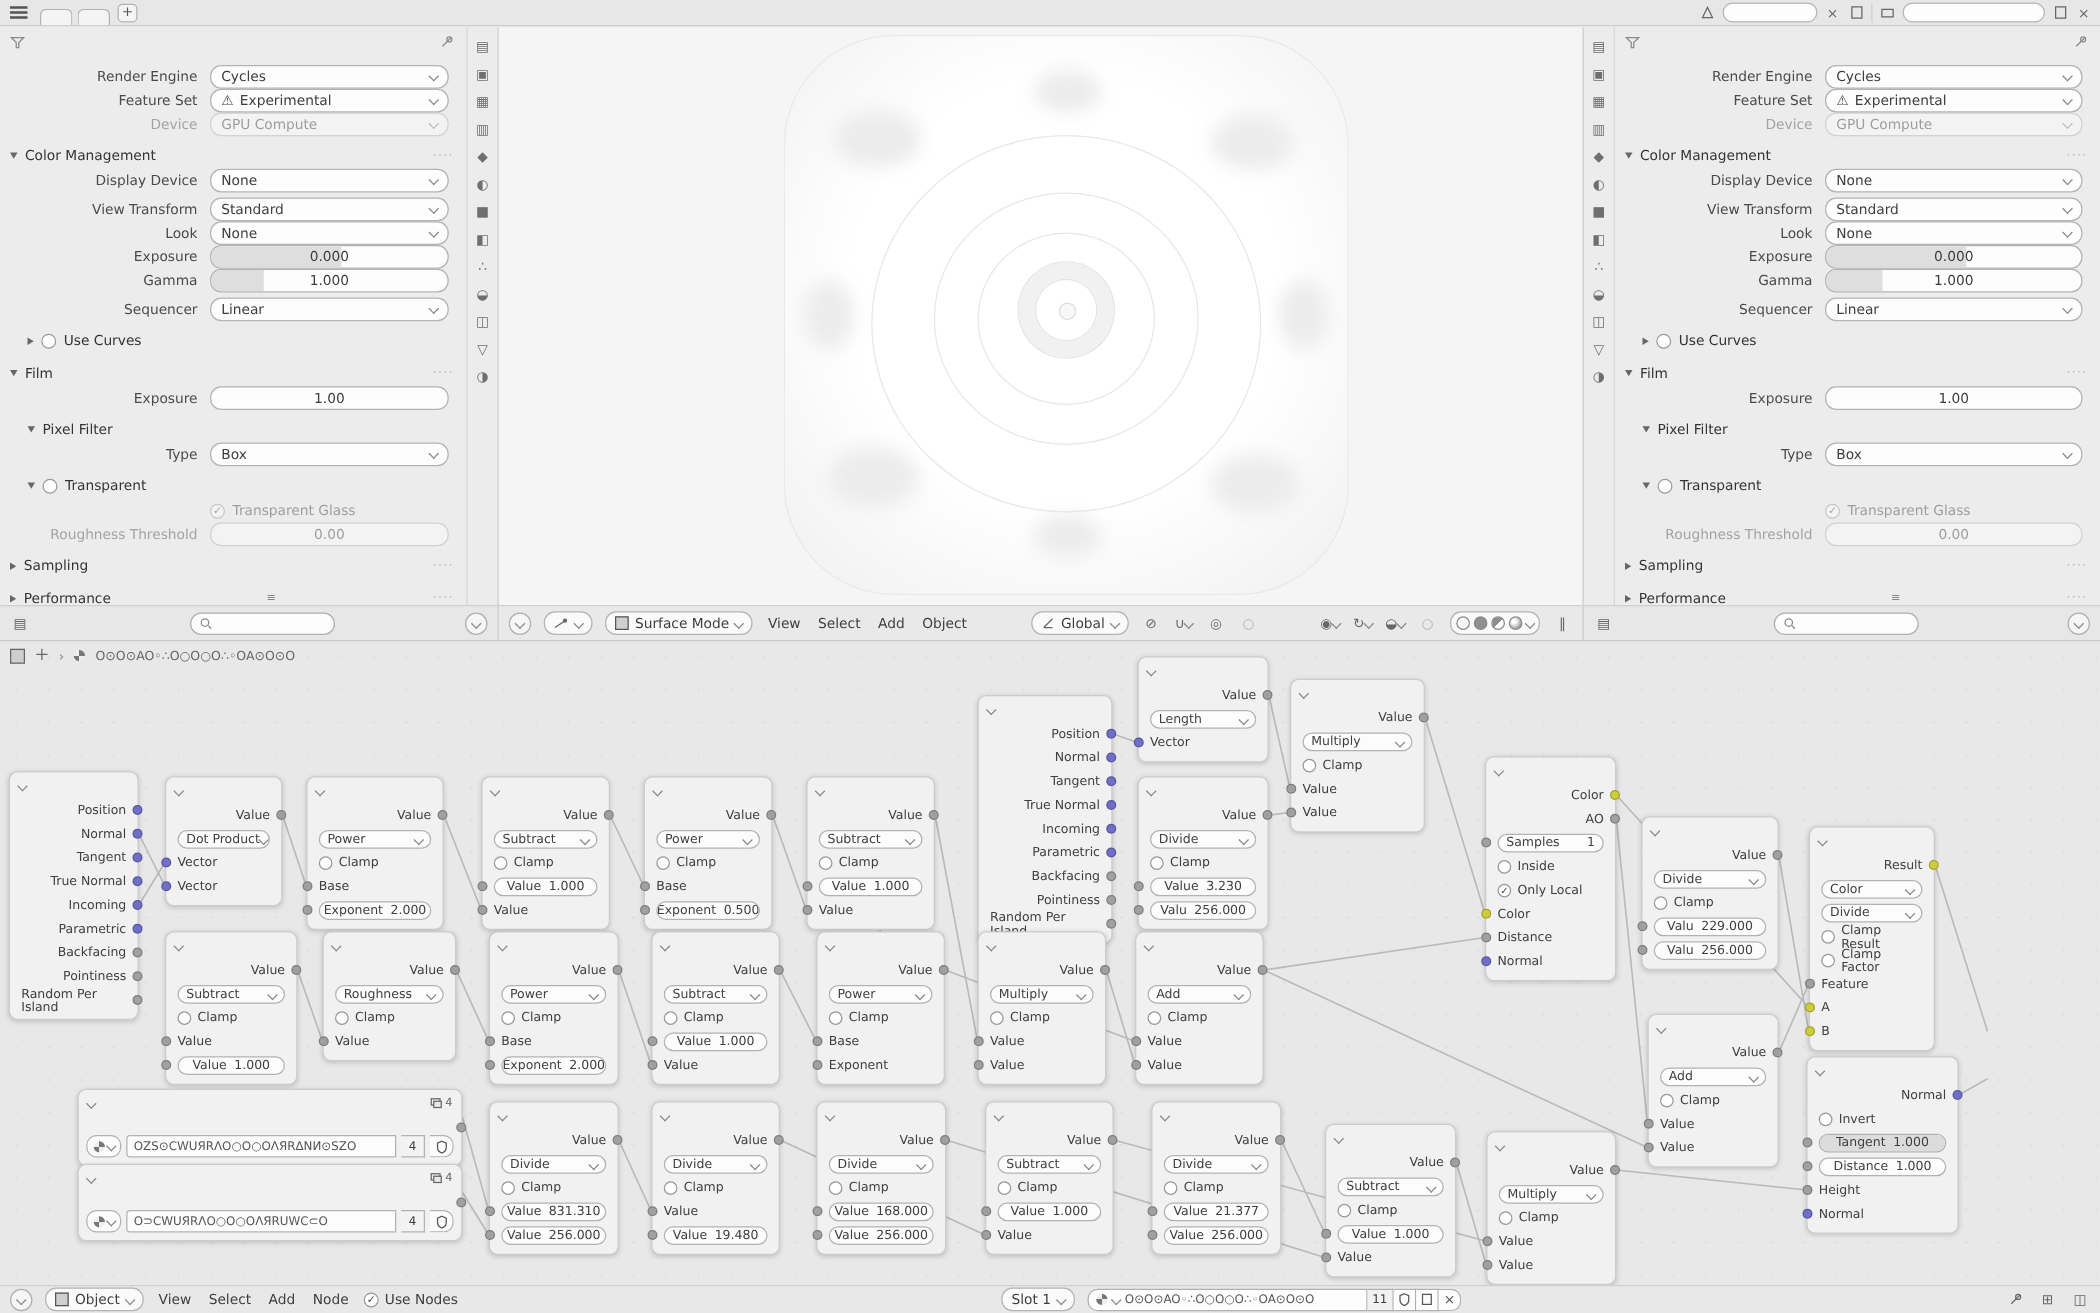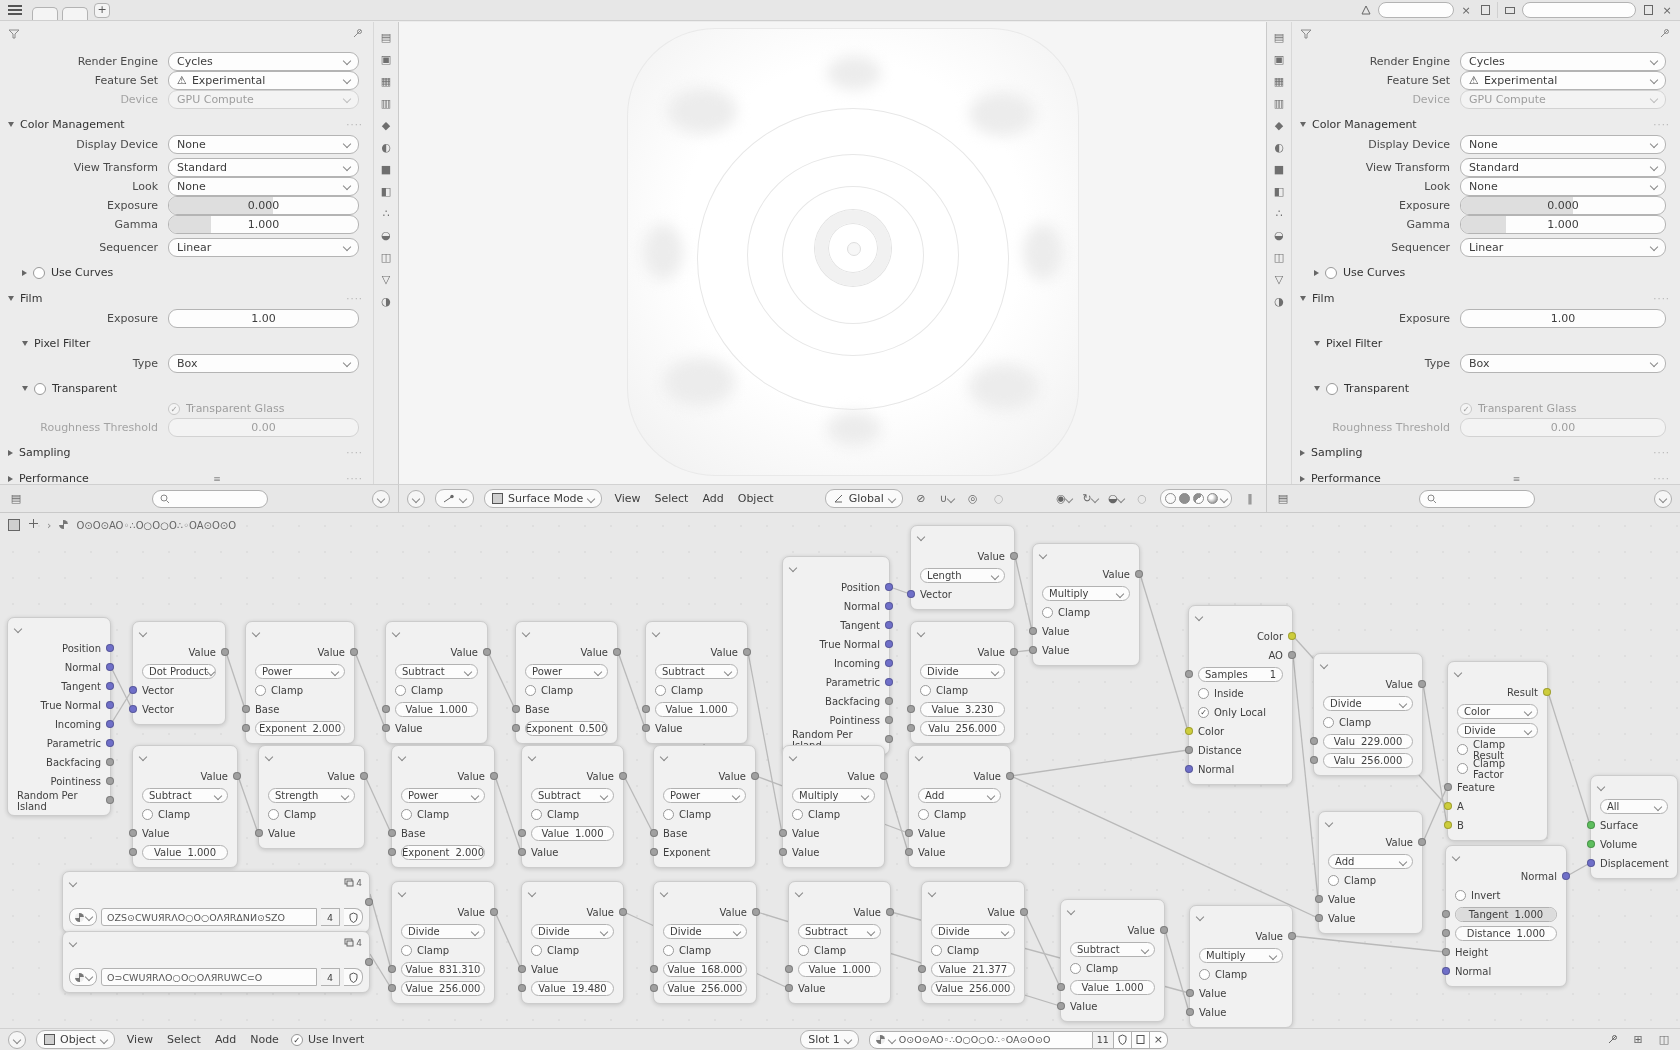--- a/index.html
+++ b/index.html
@@ -1024,44 +1024,20 @@
         <div class="nrow">
           <span class="sockdot l" style="background: rgb(205, 205, 60);"></span>
           <span>A</span>
         </div>
         <div class="nrow">
           <span class="sockdot l" style="background: rgb(205, 205, 60);"></span>
           <span>B</span>
         </div>
         <div style="height: 5px;"></div>
       </div>
-      <div class="node" style="left: 1590px; top: 262px; width: 88px;">
-        <div class="nhead">
-          <span class="cv"></span>
-        </div>
-        <div class="nrow">
-          <span class="npill">
-            <span>All</span>
-            <span class="cv"></span>
-          </span>
-        </div>
-        <div class="nrow">
-          <span class="sockdot l" style="background: rgb(93, 190, 93);"></span>
-          <span>Surface</span>
-        </div>
-        <div class="nrow">
-          <span class="sockdot l" style="background: rgb(93, 190, 93);"></span>
-          <span>Volume</span>
-        </div>
-        <div class="nrow">
-          <span class="sockdot l" style="background: rgb(111, 111, 200);"></span>
-          <span>Displacement</span>
-        </div>
-        <div style="height: 5px;"></div>
-      </div>
       <div class="node" style="left: 132px; top: 232px; width: 106px;">
         <div class="nhead">
           <span class="cv"></span>
         </div>
         <div class="nrow rout">
           <span>Value</span>
           <span class="sockdot r" style="background: rgb(160, 160, 160);"></span>
         </div>
         <div class="nrow">
           <span class="npill">
@@ -1089,21 +1065,21 @@
       <div class="node" style="left: 258px; top: 232px; width: 107px;">
         <div class="nhead">
           <span class="cv"></span>
         </div>
         <div class="nrow rout">
           <span>Value</span>
           <span class="sockdot r" style="background: rgb(160, 160, 160);"></span>
         </div>
         <div class="nrow">
           <span class="npill">
-            <span>Strength</span>
+            <span>Roughness</span>
             <span class="cv"></span>
           </span>
         </div>
         <div class="nrow">
           <span class="nccb"></span>
           <span>Clamp</span>
         </div>
         <div class="nrow">
           <span class="sockdot l" style="background: rgb(160, 160, 160);"></span>
           <span>Value</span>
@@ -1621,21 +1597,21 @@
       <span style="width:9px;height:9px;border:1px solid #555;background:#cfcfcf;display:inline-block"></span>
       <span>Object</span>
         <span class="cv"></span>
     </span>
     <span class="menu">View</span>
     <span class="menu">Select</span>
     <span class="menu">Add</span>
     <span class="menu">Node</span>
     <span style="display:flex;align-items:center;gap:5px">
       <span class="ccb">✓</span>
-      <span>Use Invert</span>
+      <span>Use Nodes</span>
     </span>
     <span style="flex:1"></span>
     <span class="vpill">
         <span>Slot 1</span>
         <span class="cv"></span>
       </span>
     <span style="display:flex;align-items:center">
       <span class="nf-name">
         <span class="mat-sph"></span>
         <span class="cv"></span>

